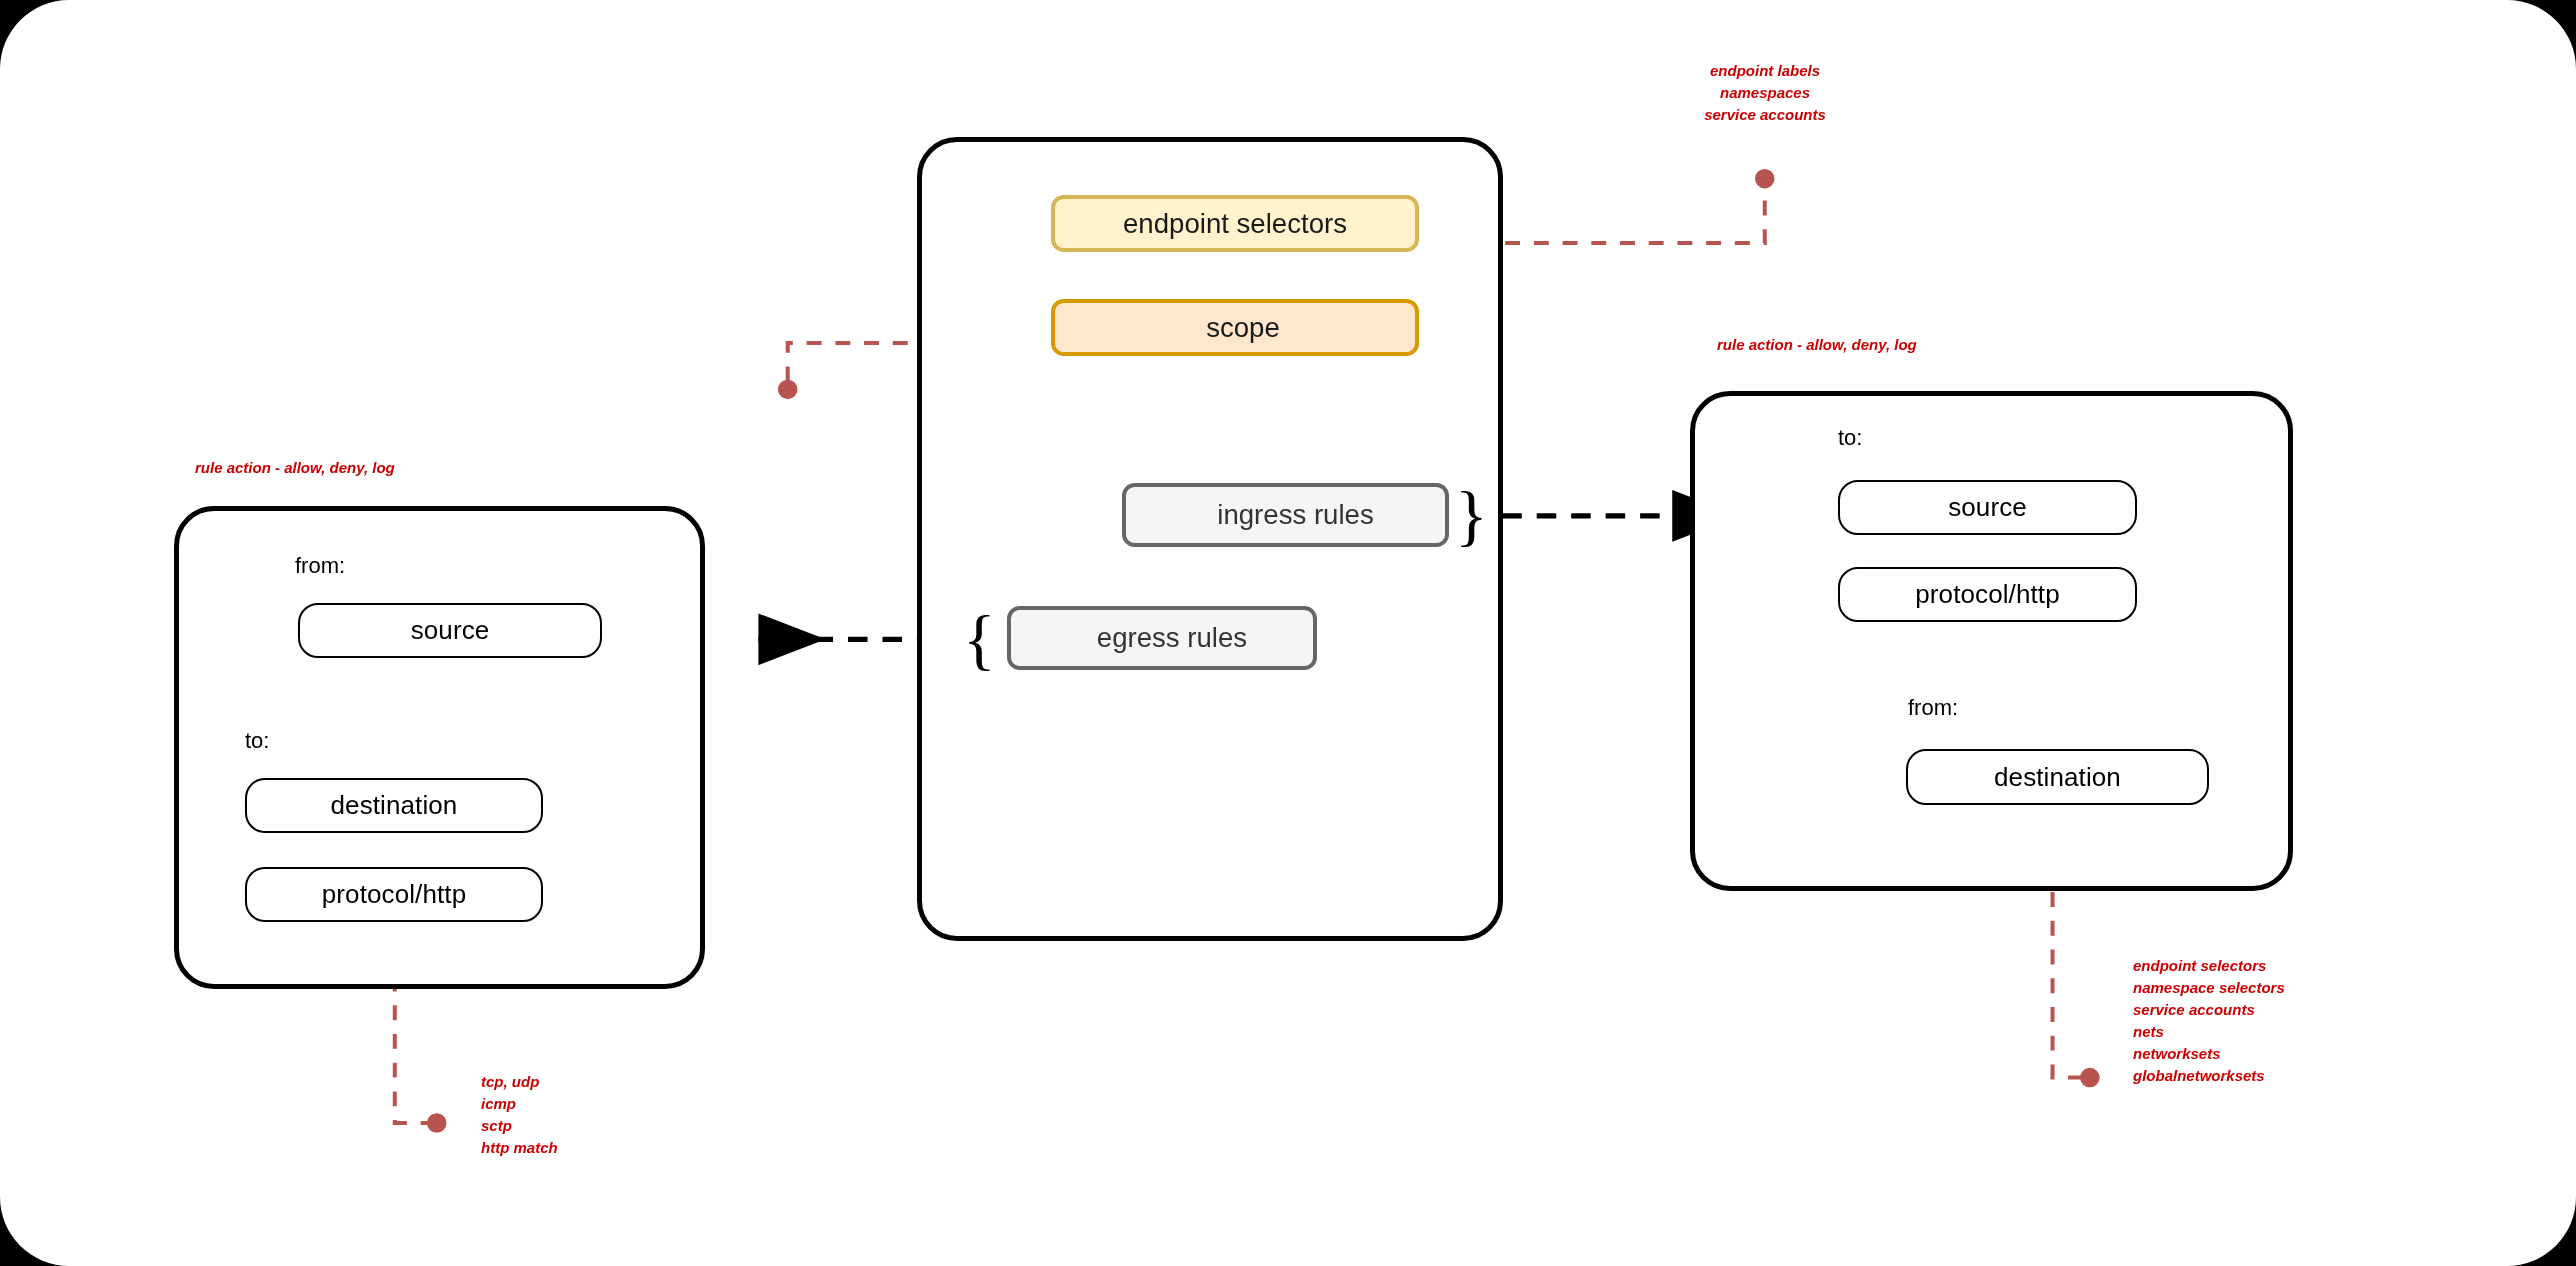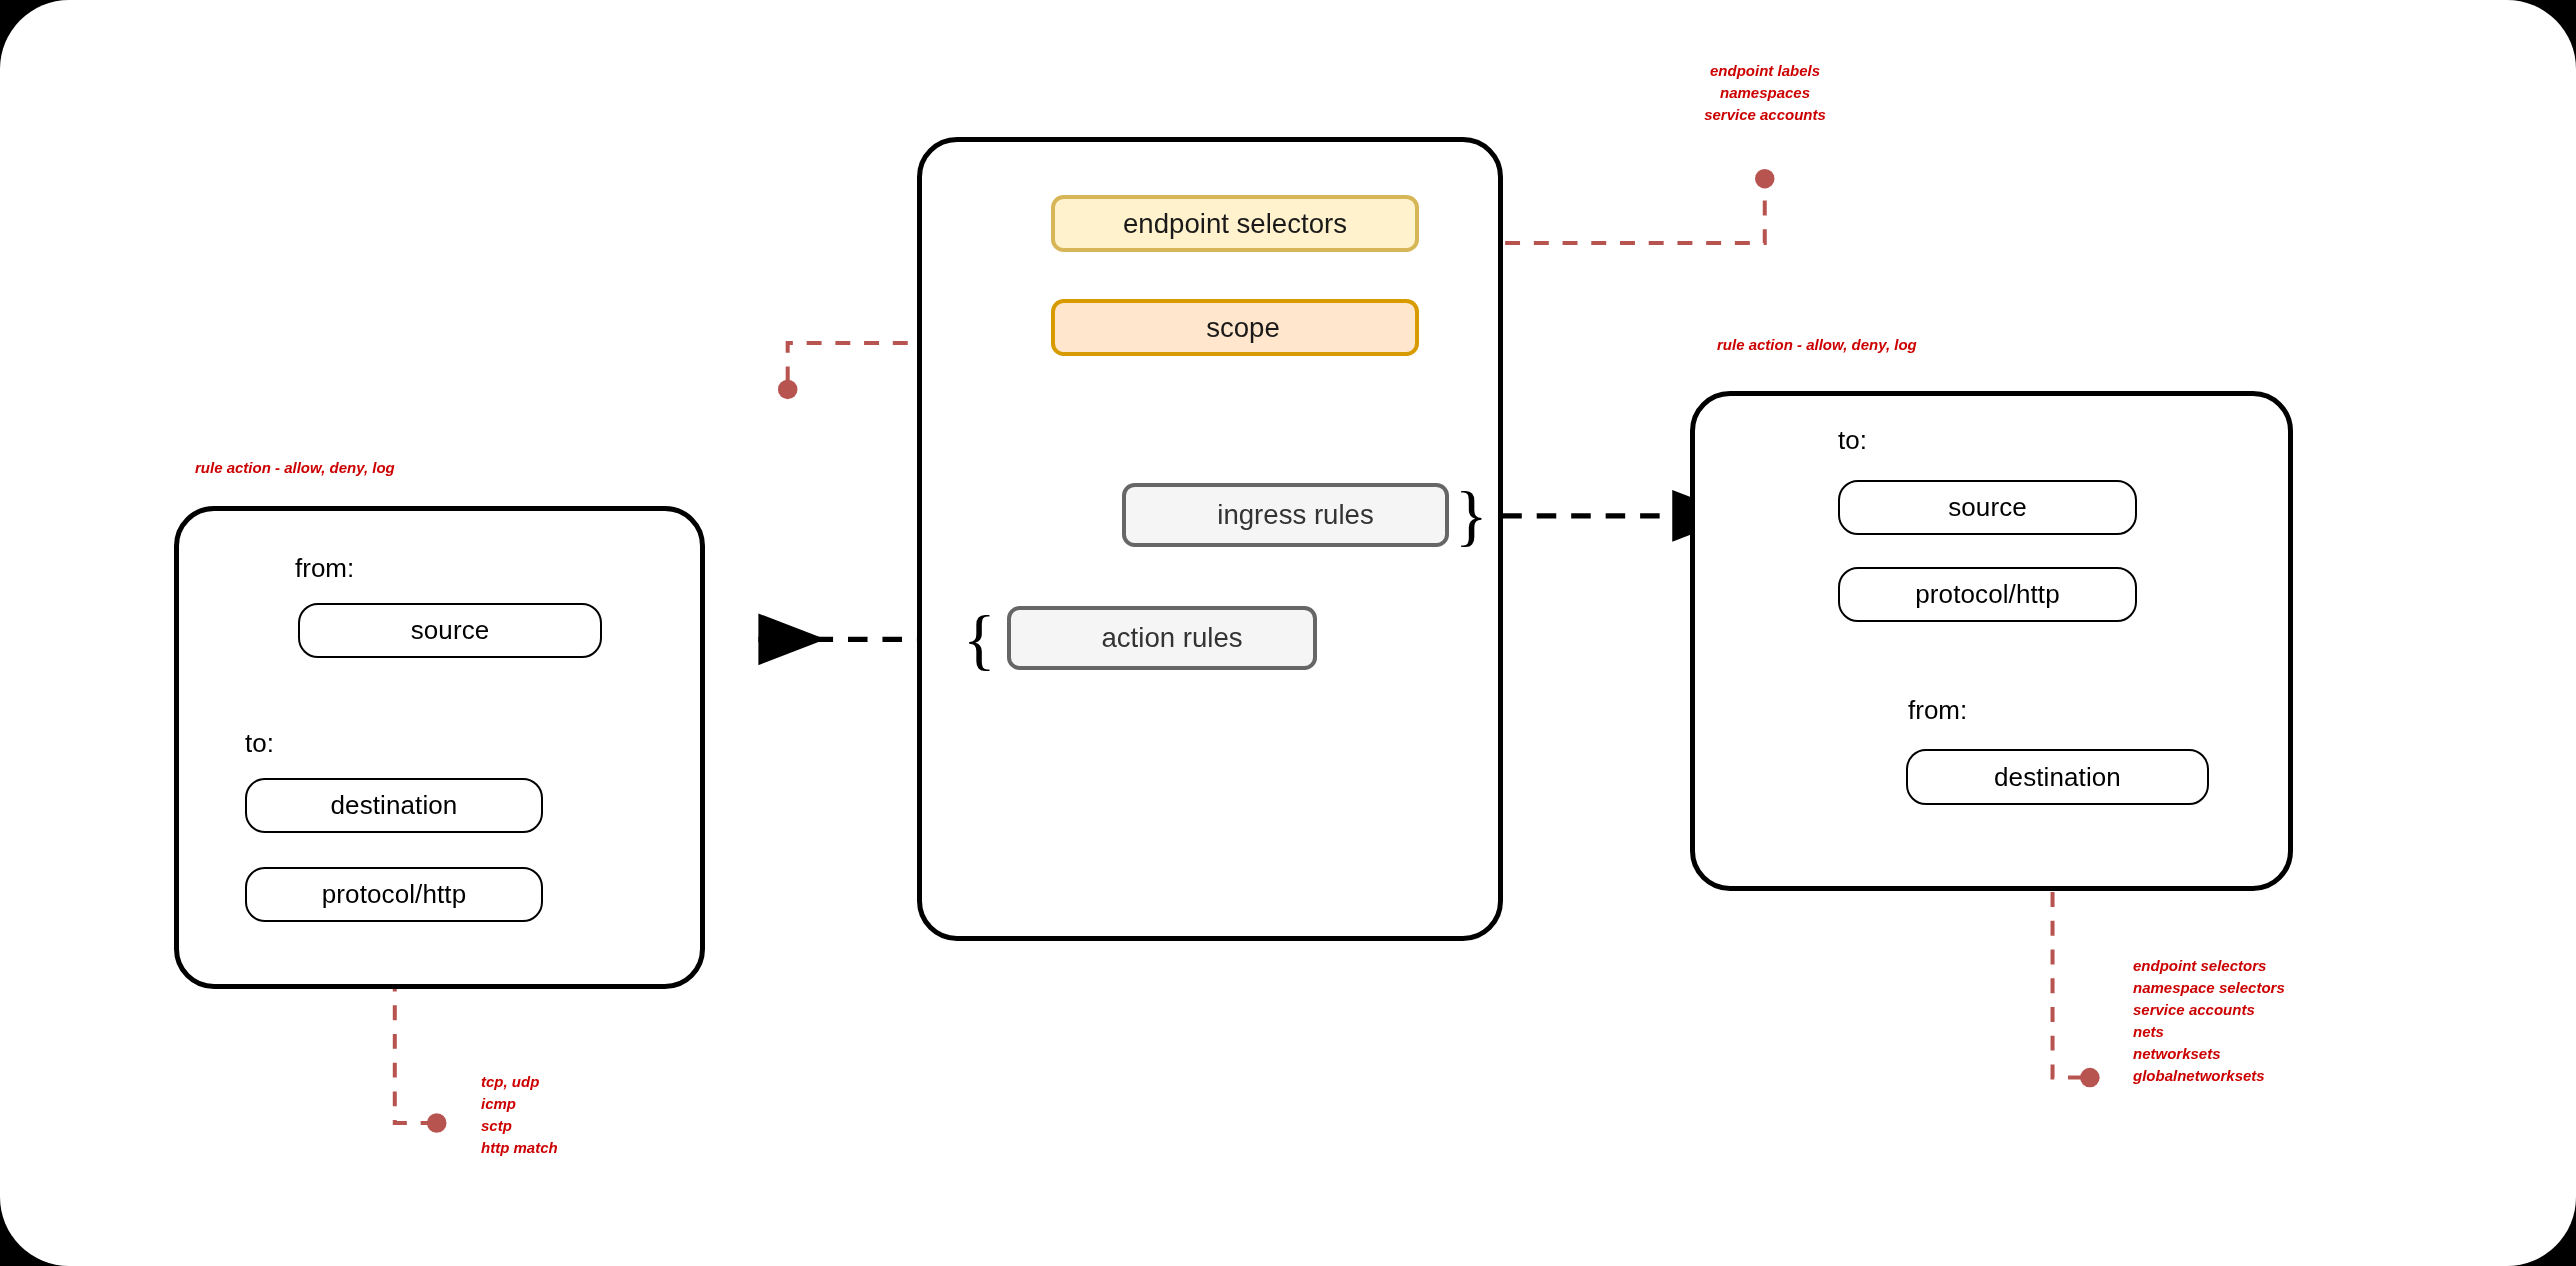--- a/index.html
+++ b/index.html
@@ -46,21 +46,21 @@
     align-items: center;
     justify-content: center;
     font-size: 26px;
     color: #000000;
     letter-spacing: 0.1px;
   }
 
   
   .section-label {
     position: absolute;
-    font-size: 26px;
+    font-size: 22px;
     color: #000000;
     white-space: nowrap;
   }
 
   
   .hl-box {
     position: absolute;
     box-sizing: border-box;
     display: flex;
     align-items: center;
@@ -163,21 +163,21 @@
 
   <div class="policy-box" style="left:917px; top:137px; width:586px; height:804px;">
   </div>
 
   <div class="hl-box hl-yellow" style="left:1051px; top:195px; width:368px; height:57px;">endpoint selectors</div>
 
   <div class="hl-box hl-orange" style="left:1051px; top:299px; width:368px; height:57px;">scope</div>
 
   <div class="hl-box hl-grey" style="left:1122px; top:483px; width:327px; height:64px;">ingress rules</div>
 
-  <div class="hl-box hl-grey" style="left:1007px; top:606px; width:310px; height:64px;">action rules</div>
+  <div class="hl-box hl-grey" style="left:1007px; top:606px; width:310px; height:64px;">egress rules</div>
 
   <div class="brace" style="left:1455px; top:481px;">}</div>
   <div class="brace" style="left:963px; top:605px;">{</div>
 
   <div class="policy-box" style="left:174px; top:506px; width:531px; height:483px;">
   </div>
 
   <div class="section-label" style="left:295px; top:553px;">from:</div>
 
   <div class="field-box" style="left:298px; top:603px; width:304px; height:55px;">source</div>

